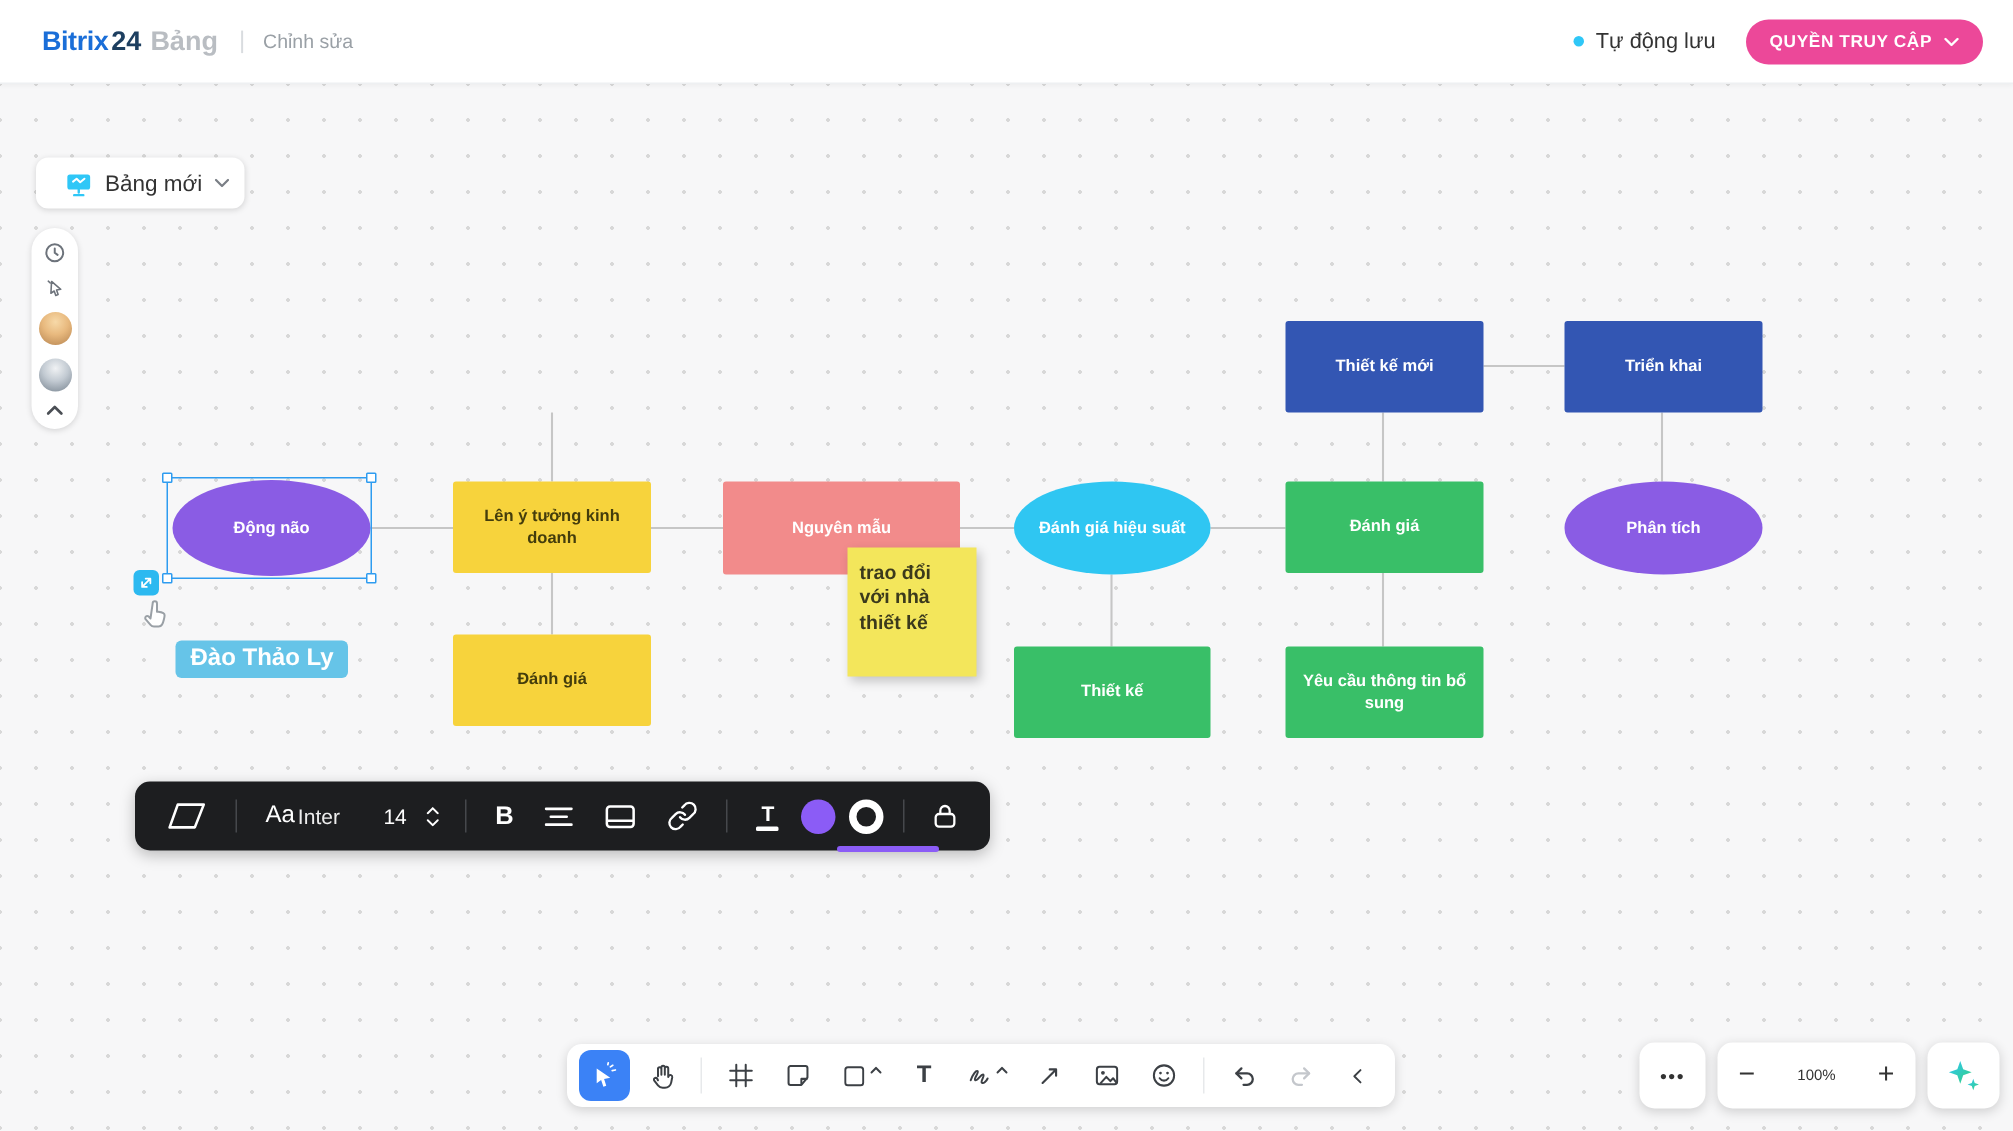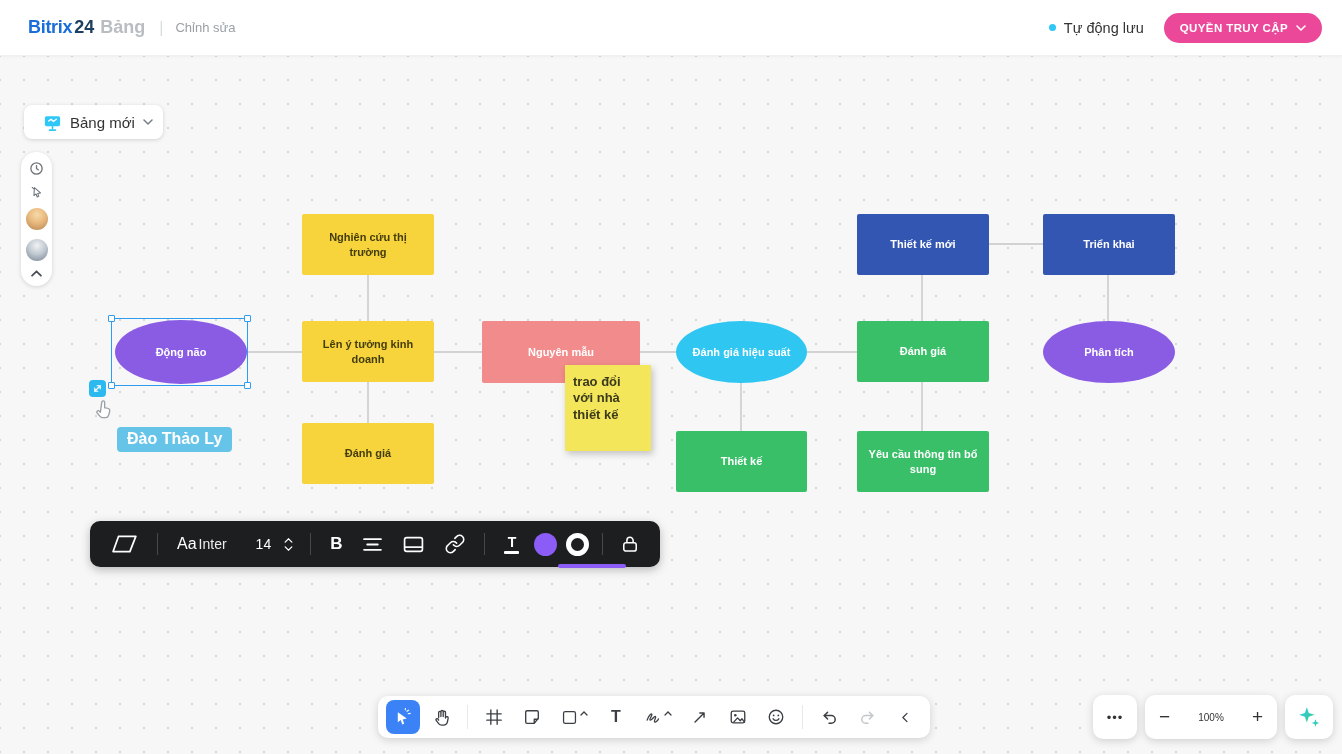--- a/index.html
+++ b/index.html
@@ -138,23 +138,20 @@
     <line x1="741" y1="383" x2="741" y2="431"></line>
     <line x1="922" y1="275" x2="922" y2="321"></line>
     <line x1="922" y1="382" x2="922" y2="431"></line>
     <line x1="989" y1="244" x2="1043" y2="244"></line>
     <line x1="1108" y1="275" x2="1108" y2="321"></line>
   </svg>
 
   <div class="node shape-ellipse c-purple" style="left:115px;top:320px;width:132px;height:64px">
       <span>Động não</span>
     </div>
-  <div class="node c-yellow" style="left:302px;top:214px;width:132px;height:61px">
-      <span>Nghiên cứu thị trường</span>
-    </div>
   <div class="node c-yellow" style="left:302px;top:321px;width:132px;height:61px">
       <span>Lên ý tưởng kinh doanh</span>
     </div>
   <div class="node c-yellow" style="left:302px;top:423px;width:132px;height:61px">
       <span>Đánh giá</span>
     </div>
   <div class="node c-salmon" style="left:482px;top:321px;width:158px;height:62px">
       <span>Nguyên mẫu</span>
     </div>
   <div class="node shape-ellipse c-cyan" style="left:676px;top:321px;width:131px;height:62px">

